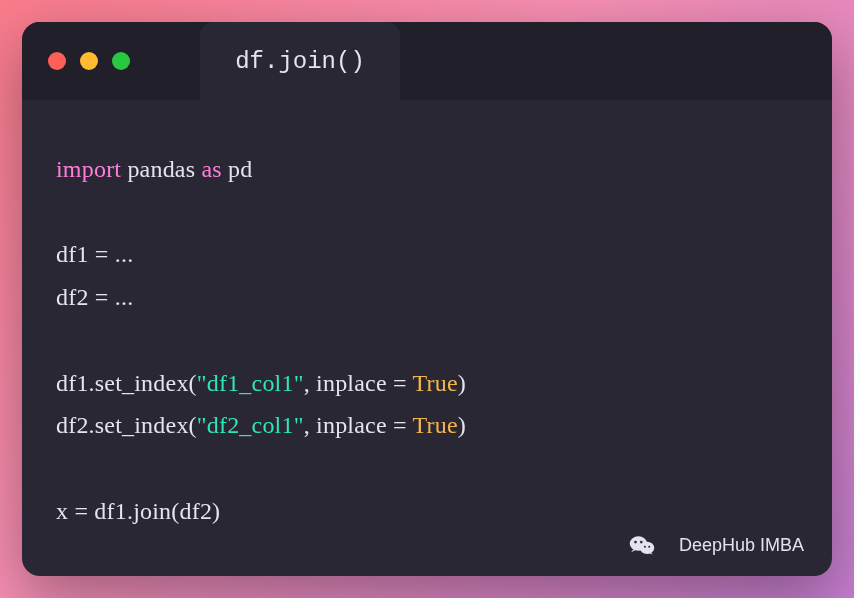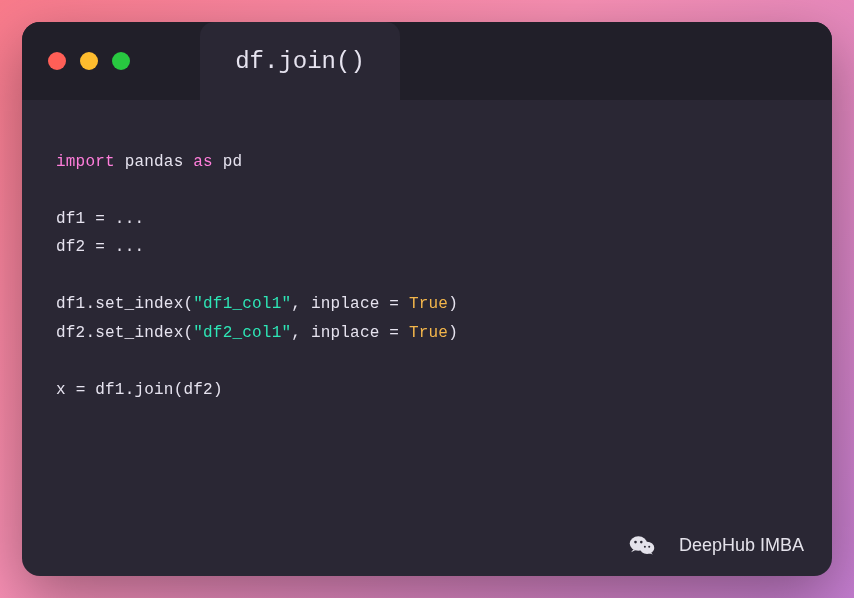--- a/index.html
+++ b/index.html
@@ -58,25 +58,25 @@
     justify-content: center;
     padding: 0 34px;
     color: #e6e3ef;
     font-size: 24px;
     align-self: flex-end;
     position: relative;
   }
   .code {
     flex: 1;
     padding: 48px 34px 20px 34px;
-    font-size: 16px;
+    font-size: 24px;
     line-height: 1.78;
     color: #e6e3ef;
     white-space: pre;
-    font-family: Liberation Mono, monospace;
+    font-family: Liberation Serif, serif;
     letter-spacing: 0.2px;
   }
   .tok-keyword { color: #ff7edb; }
   .tok-as { color: #ff7edb; }
   .tok-default { color: #e6e3ef; }
   .tok-punct { color: #e6e3ef; }
   .tok-string { color: #2ee6b6; }
   .tok-bool { color: #f3b64b; }
   .watermark {
     position: absolute;

